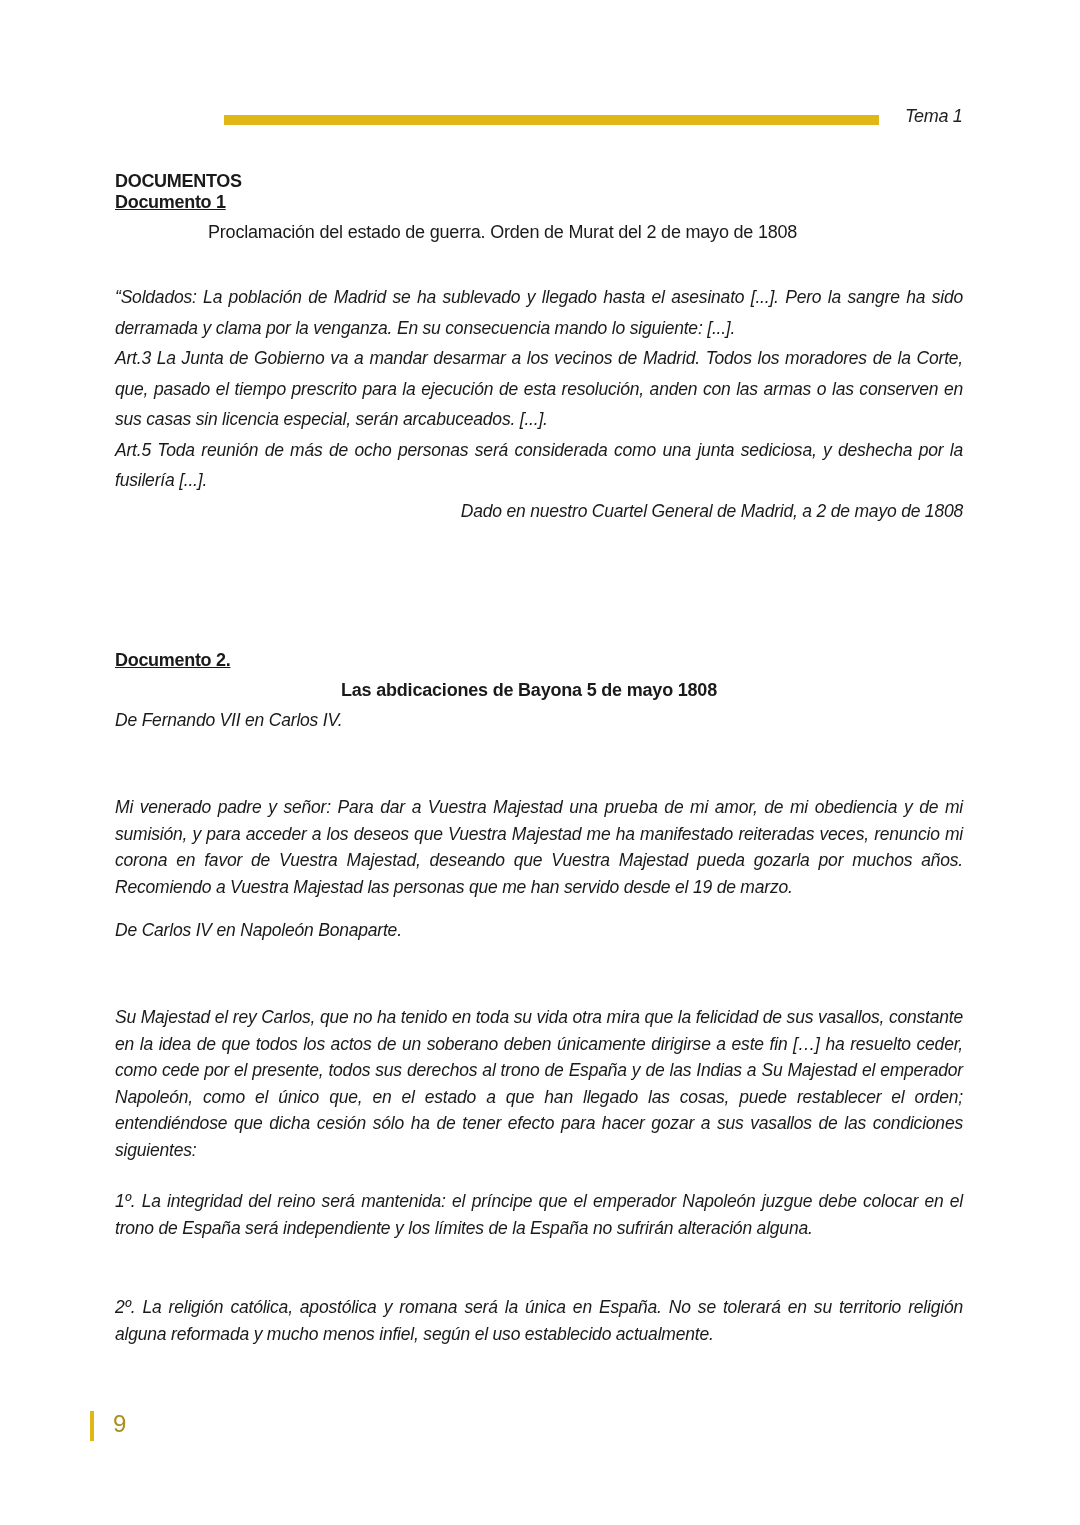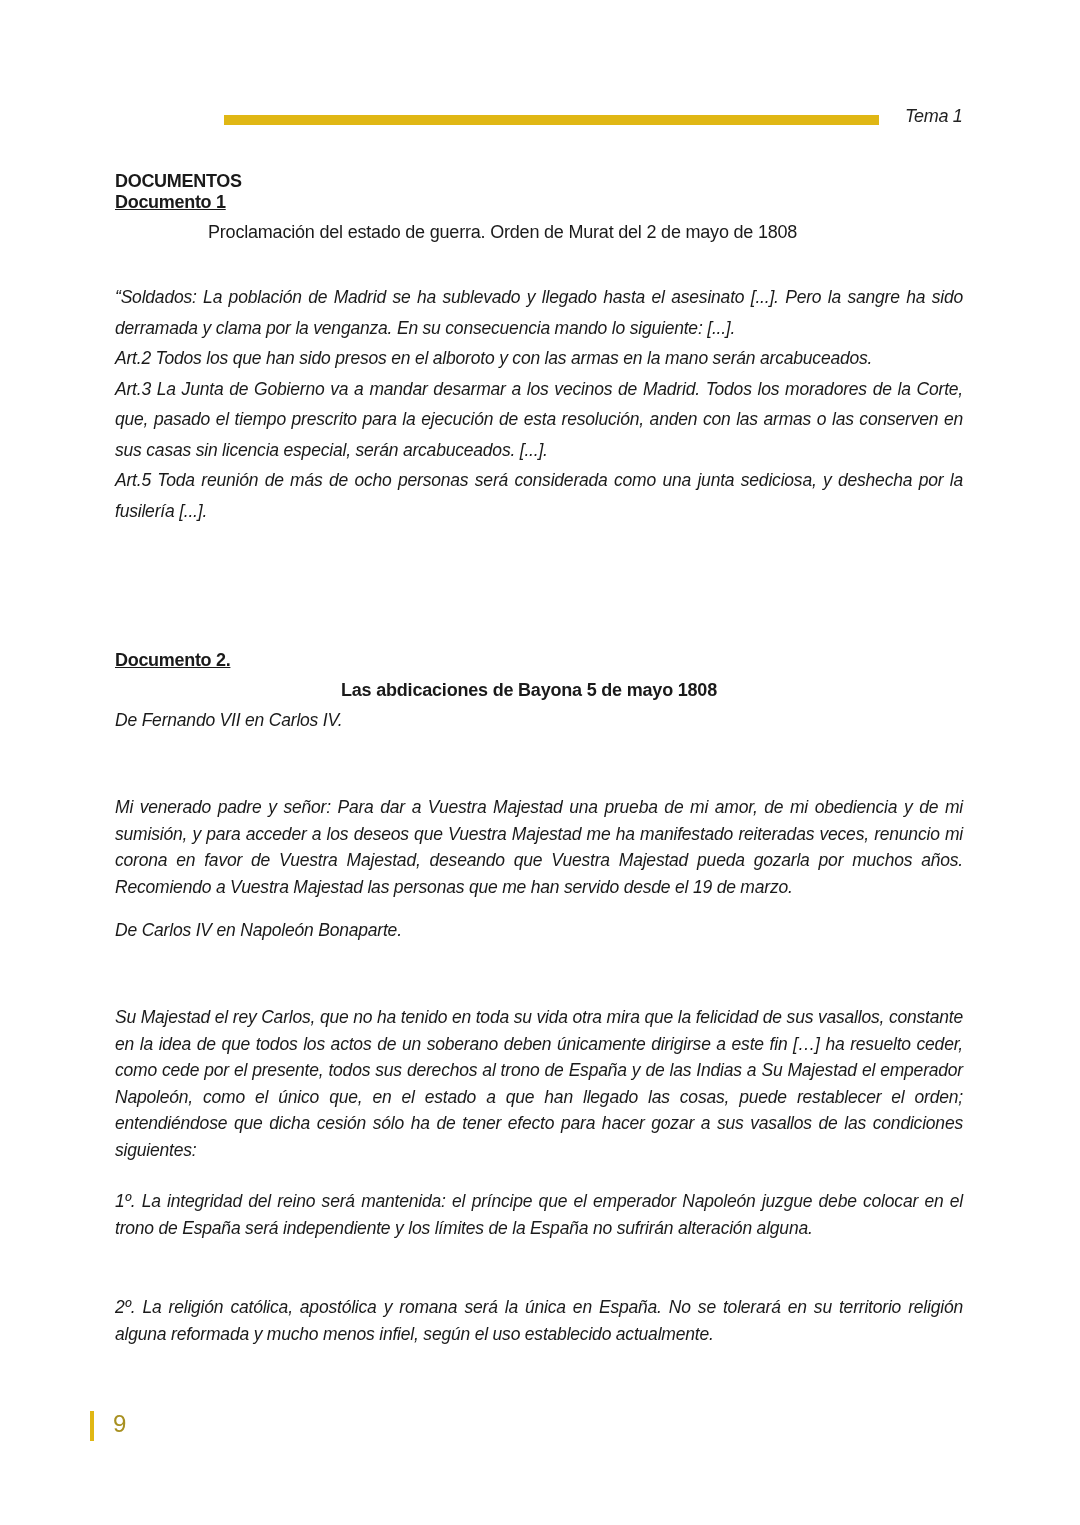--- a/index.html
+++ b/index.html
@@ -24,23 +24,23 @@
 
 <div class="topbar"></div>
 <div class="tema">Tema 1</div>
 <div class="section-title">DOCUMENTOS</div>
 
 <div class="doc-heading" style="top:192px;">Documento 1</div>
 <div class="subtitle" style="left:208px; top:222px;">Proclamación del estado de guerra. Orden de Murat del 2 de mayo de 1808</div>
 
 <div class="para lh30" style="top:282px;">
   <p>“Soldados: La población de Madrid se ha sublevado y llegado hasta el asesinato [...]. Pero la sangre ha sido derramada y clama por la venganza. En su consecuencia mando lo siguiente: [...].</p>
-  <p>Art.2 Todos los que han sido presos en el alboroto y con las armas en la mano serán arcabuceados.</p>
   <p>Art.3 La Junta de Gobierno va a mandar desarmar a los vecinos de Madrid. Todos los moradores de la Corte, que, pasado el tiempo prescrito para la ejecución de esta resolución, anden con las armas o las conserven en sus casas sin licencia especial, serán arcabuceados. [...].</p>
   <p>Art.5 Toda reunión de más de ocho personas será considerada como una junta sediciosa, y deshecha por la fusilería  [...].</p>
+  <p class="right">Dado en nuestro Cuartel General de Madrid, a 2 de mayo de 1808</p>
 </div>
 
 <div class="doc-heading" style="top:650px;">Documento 2.</div>
 <div class="subtitle bold" style="left:341px; top:680px;">Las abdicaciones de Bayona 5 de mayo 1808</div>
 <div class="para" style="top:710px;font-style:italic;">De Fernando VII en Carlos IV.</div>
 
 <div class="para lh26" style="top:762px;">Mi venerado padre y señor: Para dar a Vuestra Majestad una prueba de mi amor, de mi obediencia y de mi sumisión, y para acceder a los deseos que Vuestra Majestad me ha manifestado reiteradas veces, renuncio mi corona en favor de Vuestra Majestad, deseando que Vuestra Majestad pueda gozarla por muchos años. Recomiendo a Vuestra Majestad las personas que me han servido desde el 19 de marzo.</div>
 
 <div class="para" style="top:920px;">De Carlos IV en Napoleón Bonaparte.</div>
 

